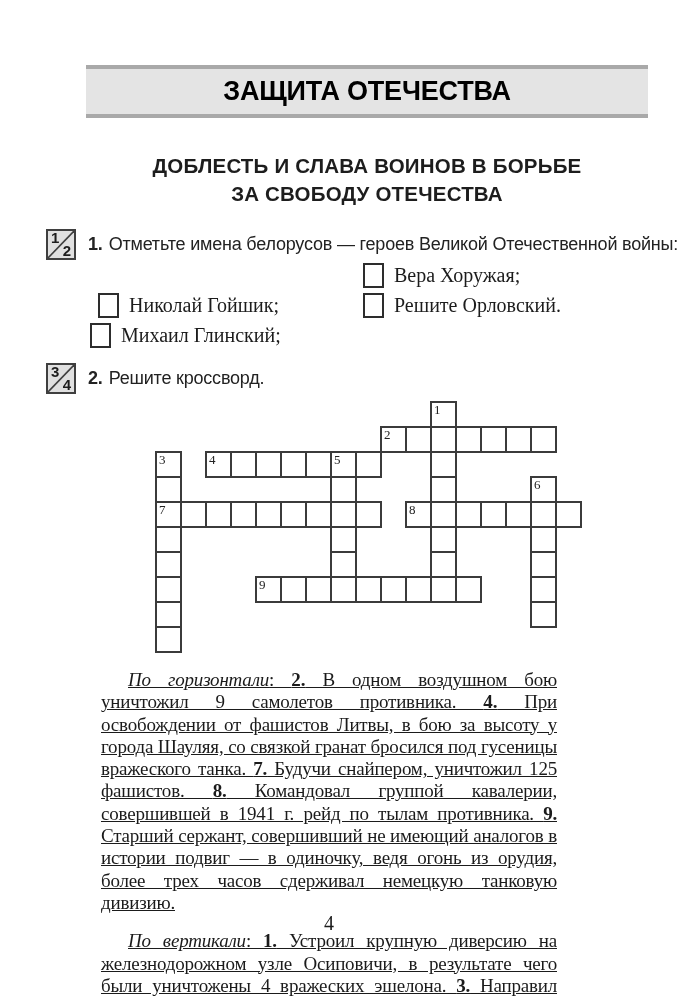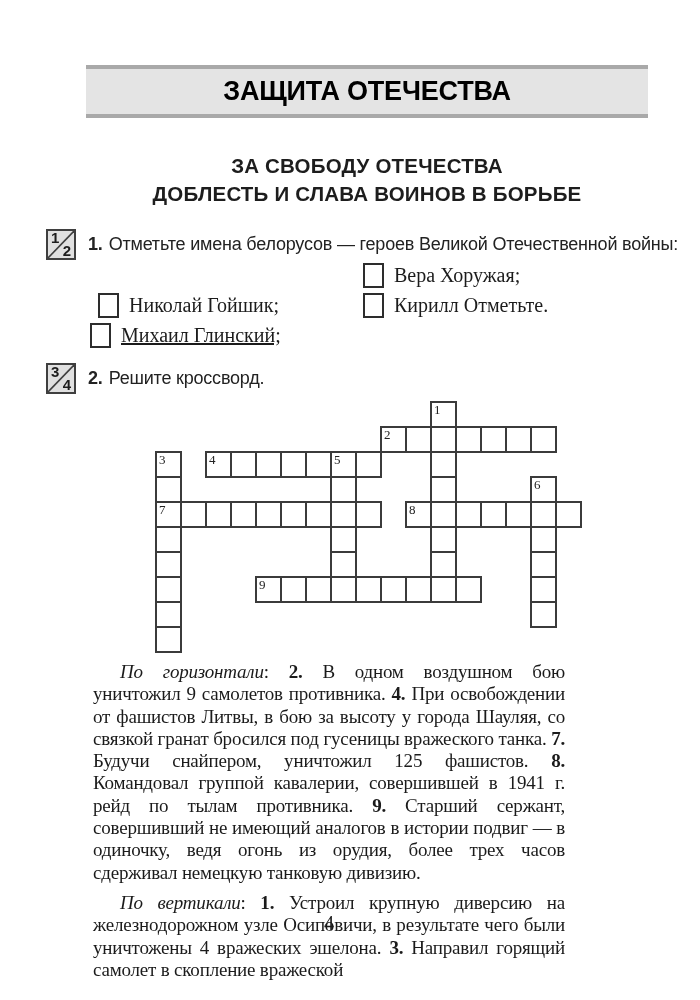--- a/index.html
+++ b/index.html
@@ -40,70 +40,70 @@
   
   .cw-layer{position:absolute;left:0;top:0;width:700px;height:1000px;}
   .cw-word{position:absolute;border:2px solid #3b3b3b;background:#fff;box-sizing:border-box;}
   .cw-div{position:absolute;background:#3b3b3b;}
   .cw-div.v{top:0;bottom:0;width:2px;}
   .cw-div.h{left:0;right:0;height:2px;}
   .cw-num{position:absolute;left:2px;top:-1px;font:400 13px/15px "Liberation Serif","DejaVu Serif",serif;color:#222;}
 
   
   .clues{position:absolute;left:85px;top:653px;width:488px;}
-  .clues p{margin:8px;text-indent:27px;text-align:justify;
+  .clues p{margin:16px;text-indent:27px;text-align:justify;
            font:400 19px/22.3px "Liberation Serif","DejaVu Serif",serif;
-           letter-spacing:-0.2px;color:#1b1b1b;}
+           letter-spacing:-0.2px;color:#1b1b1b;text-decoration:underline;}
   .clues i{font-style:italic;}
   .clues b{font-weight:700;}
 
   .page-number{position:absolute;left:85px;top:912px;width:488px;text-align:center;
                font:400 20px "Liberation Serif","DejaVu Serif",serif;color:#1b1b1b;}
 </style>
 </head>
 <body>
 
 <div class="page">
 
   <div class="band">
     <h1>ЗАЩИТА ОТЕЧЕСТВА</h1>
   </div>
 
   <div class="subtitle">
+    <div>ДОБЛЕСТЬ И СЛАВА ВОИНОВ В БОРЬБЕ</div>
     <div>ЗА СВОБОДУ ОТЕЧЕСТВА</div>
-    <div>ДОБЛЕСТЬ И СЛАВА ВОИНОВ В БОРЬБЕ</div>
   </div>
 
   <div class="marker" style="left:46px;top:229px;">
     <svg width="26" height="27" viewBox="0 0 26 27">
       <line x1="0" y1="27" x2="26" y2="0" stroke="#3f3f3f" stroke-width="1.6"></line>
     </svg>
     <span class="m-top">1</span>
     <span class="m-bottom">2</span>
   </div>
   <div class="task-line" style="left:88px;top:229px;">
     <b>1.</b>
     <span>Отметьте имена белорусов — героев Великой Отечественной войны:</span>
   </div>
 
   <div class="opt" style="left:90px;top:292px;margin-left:8px;">
     <span class="checkbox"></span>
     <span class="lbl">Николай Гойшик;</span>
   </div>
-  <div class="opt" style="left:90px;top:322px;text-decoration:underline;">
+  <div class="opt" style="left:90px;top:322px;">
     <span class="checkbox"></span>
     <span class="lbl">Михаил Глинский;</span>
   </div>
   <div class="opt" style="left:363px;top:262px;">
     <span class="checkbox"></span>
     <span class="lbl">Вера Хоружая;</span>
   </div>
   <div class="opt" style="left:363px;top:292px;">
     <span class="checkbox"></span>
-    <span class="lbl">Кирилл Отметьте.</span>
+    <span class="lbl">Решите Орловский.</span>
   </div>
 
   <div class="marker" style="left:46px;top:363px;">
     <svg width="26" height="27" viewBox="0 0 26 27">
       <line x1="0" y1="27" x2="26" y2="0" stroke="#3f3f3f" stroke-width="1.6"></line>
     </svg>
     <span class="m-top">3</span>
     <span class="m-bottom">4</span>
   </div>
   <div class="task-line" style="left:88px;top:363px;">

